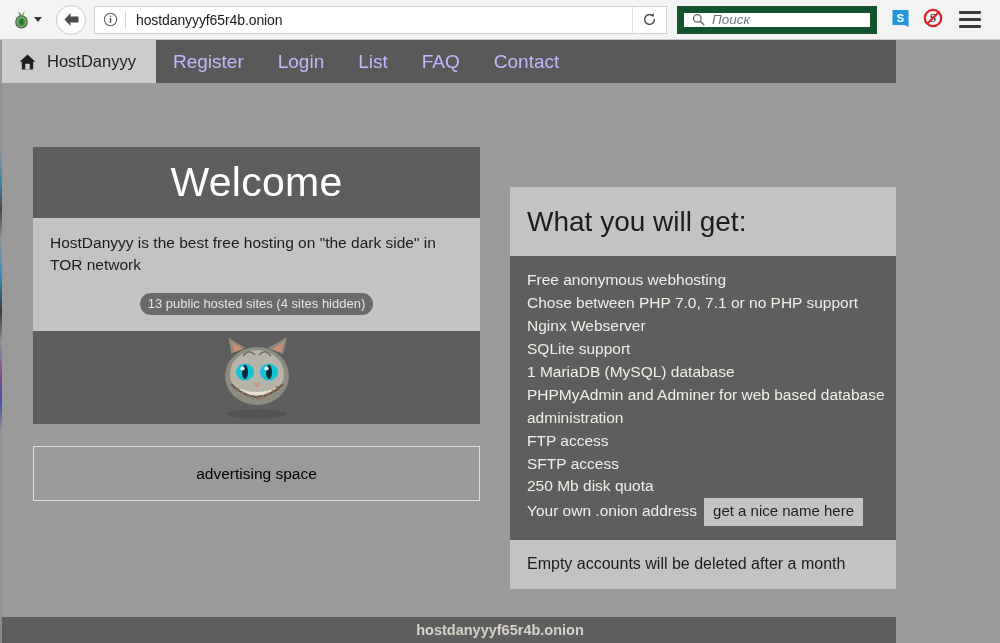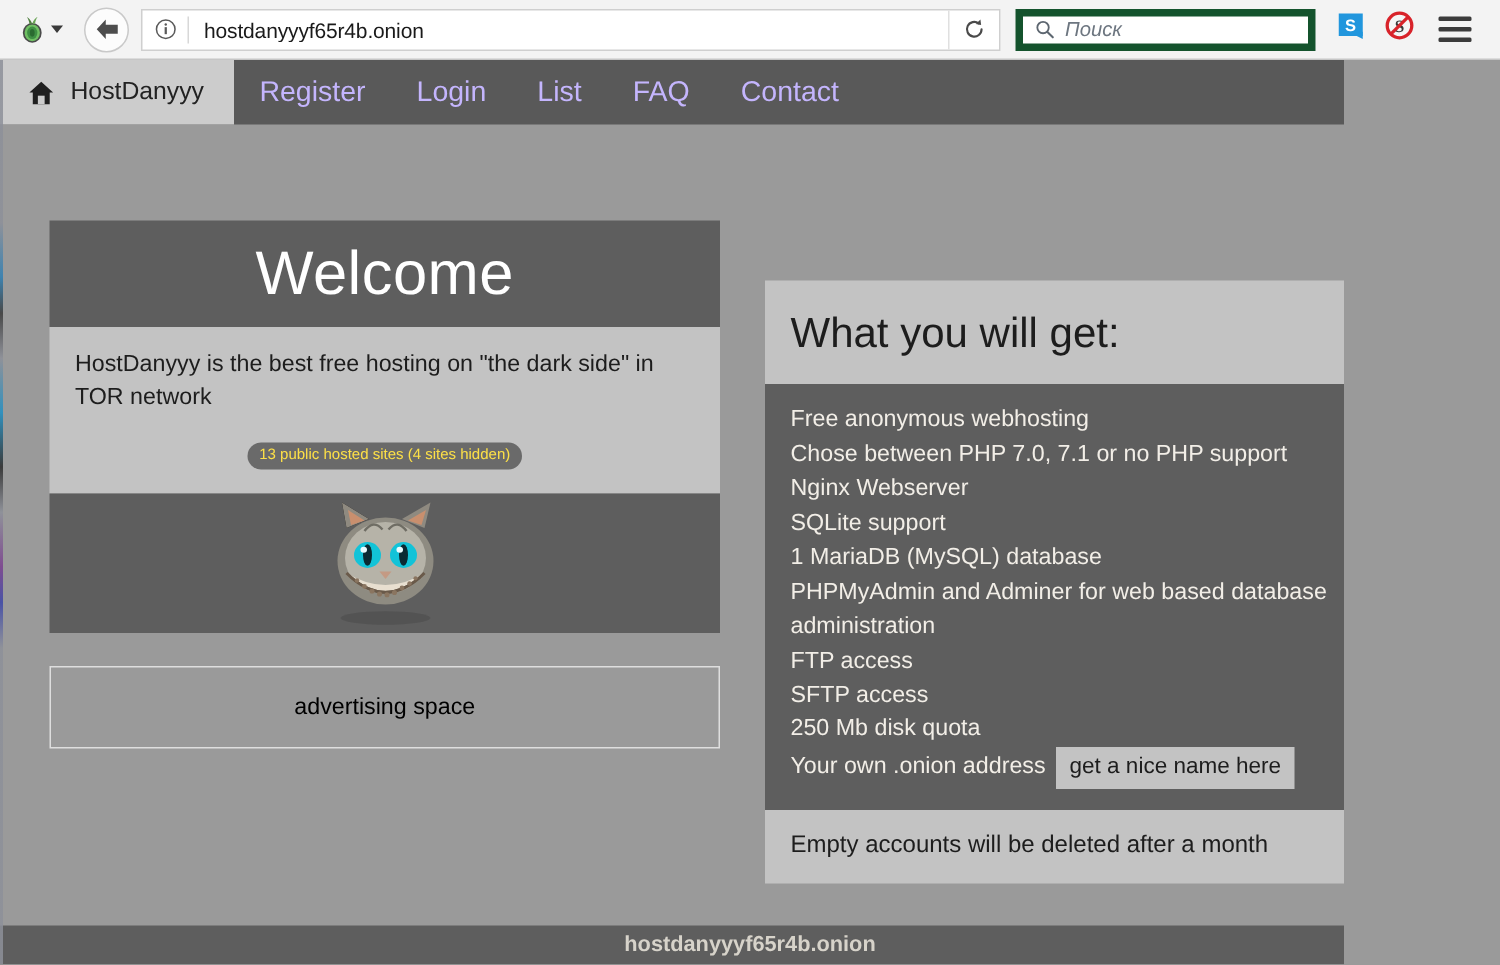--- a/index.html
+++ b/index.html
@@ -91,21 +91,21 @@
     justify-content: center;
     border-left: 1px solid #e0e0e0;
     cursor: pointer;
   }
 
   .searchbar {
     width: 200px;
     height: 28px;
     margin-left: 10px;
     background: #ffffff;
-    border: 5px solid #14532d;
+    border: 7px solid #14532d;
     display: flex;
     align-items: center;
     padding: 0 8px;
     gap: 7px;
     cursor: text;
   }
   .search-ph {
     font-size: 13.5px;
     font-style: italic;
     color: #6d7680;
@@ -236,22 +236,22 @@
     margin-right: 4px;
     vertical-align: 1px;
   }
   .count-badge-wrap {
     margin-top: 17px;
     text-align: center;
   }
   .count-badge {
     display: inline-block;
     background: #6a6a6a;
-    color: #fde047;
-    font-size: 10px;
+    color: #e5e5e5;
+    font-size: 13px;
     padding: 3px 8px 4px 8px;
     cursor: pointer;
     border-radius: 11px;
   }
 
   .cat-band {
     background: #5e5e5e;
     height: 93px;
     display: flex;
     align-items: center;

